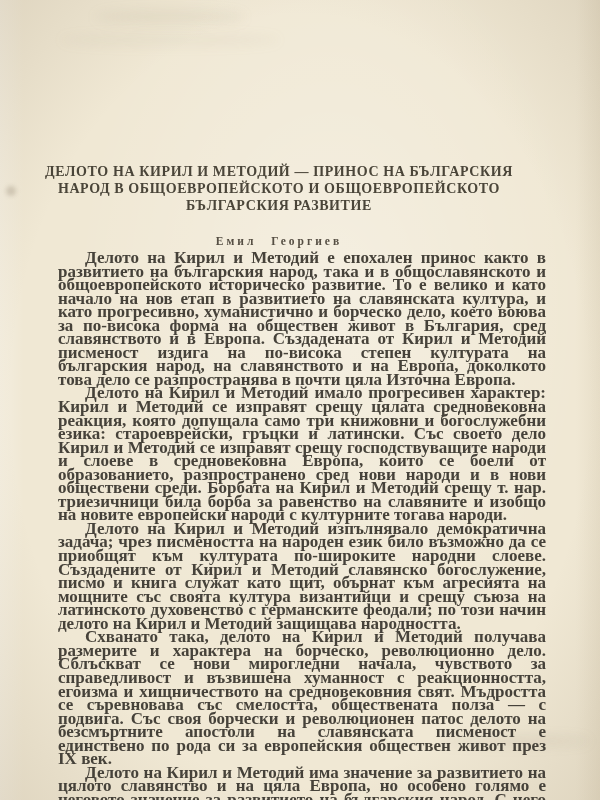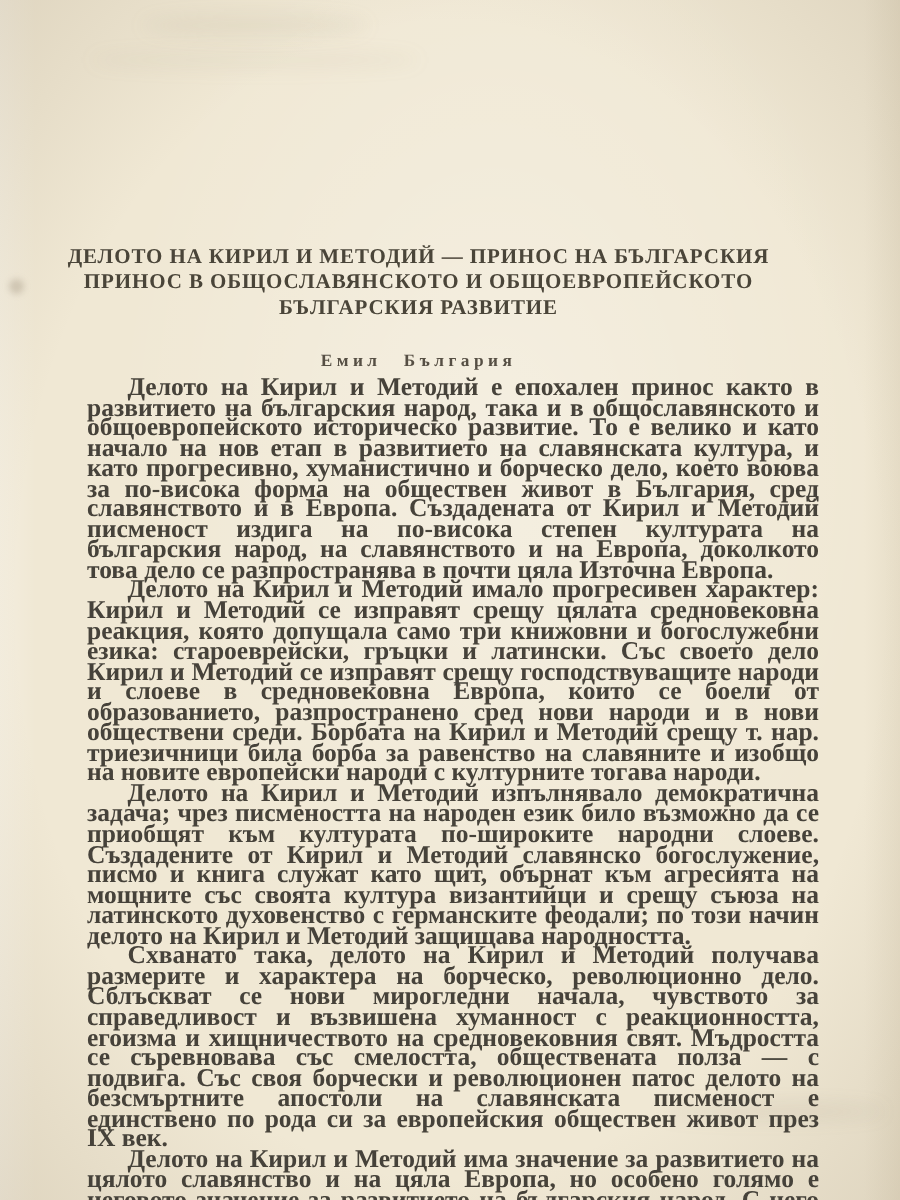--- a/index.html
+++ b/index.html
@@ -51,25 +51,25 @@
 
   <div class="smudge s1"></div>
   <div class="smudge s2"></div>
   <div class="smudge s3"></div>
   <div class="smudge s4"></div>
 
   <div class="content">
 
     <h1 class="title">
       <span class="tline">ДЕЛОТО НА КИРИЛ И МЕТОДИЙ — ПРИНОС НА БЪЛГАРСКИЯ</span>
-      <span class="tline">ПРИНОС В ОБЩОСЛАВЯНСКОТО И ОБЩОЕВРОПЕЙСКОТО</span>
+      <span class="tline">НАРОД В ОБЩОЕВРОПЕЙСКОТО И ОБЩОЕВРОПЕЙСКОТО</span>
       <span class="tline">БЪЛГАРСКИЯ РАЗВИТИЕ</span>
     </h1>
 
-    <div class="author">Емил България</div>
+    <div class="author">Емил Георгиев</div>
 
     <div class="bodytext">
       <p>Делото на Кирил и Методий е епохален принос както в развитието на българския народ, така и в общославянското и общоевропейското историческо развитие. То е велико и като начало на нов етап в развитието на славянската култура, и като прогресивно, хуманистично и борческо дело, което воюва за по-висока форма на обществен живот в България, сред славянството и в Европа. Създадената от Кирил и Методий писменост издига на по-висока степен културата на българския народ, на славянството и на Европа, доколкото това дело се разпространява в почти цяла Източна Европа.</p>
       <p>Делото на Кирил и Методий имало прогресивен характер: Кирил и Методий се изправят срещу цялата средновековна реакция, която допущала само три книжовни и богослужебни езика: староеврейски, гръцки и латински. Със своето дело Кирил и Методий се изправят срещу господствуващите народи и слоеве в средновековна Европа, които се боели от образованието, разпространено сред нови народи и в нови обществени среди. Борбата на Кирил и Методий срещу т. нар. триезичници била борба за равенство на славяните и изобщо на новите европейски народи с културните тогава народи.</p>
       <p>Делото на Кирил и Методий изпълнявало демократична задача; чрез писмеността на народен език било възможно да се приобщят към културата по-широките народни слоеве. Създадените от Кирил и Методий славянско богослужение, писмо и книга служат като щит, обърнат към агресията на мощните със своята култура византийци и срещу съюза на латинското духовенство с германските феодали; по този начин делото на Кирил и Методий защищава народността.</p>
       <p>Схванато така, делото на Кирил и Методий получава размерите и характера на борческо, революционно дело. Сблъскват се нови мирогледни начала, чувството за справедливост и възвишена хуманност с реакционността, егоизма и хищничеството на средновековния свят. Мъдростта се съревновава със смелостта, обществената полза — с подвига. Със своя борчески и революционен патос делото на безсмъртните апостоли на славянската писменост е единствено по рода си за европейския обществен живот през IX век.</p>
       <p>Делото на Кирил и Методий има значение за развитието на цялото славянство и на цяла Европа, но особено голямо е неговото значение за развитието на българския народ. С него нашият народ формира и отстоява своята народност и гради българската държава от феодалния й период, която в сравнение с дофеодалната държава е по-висока степен на развитие. То остава да съпът-</p>
     </div>
 
   </div>

